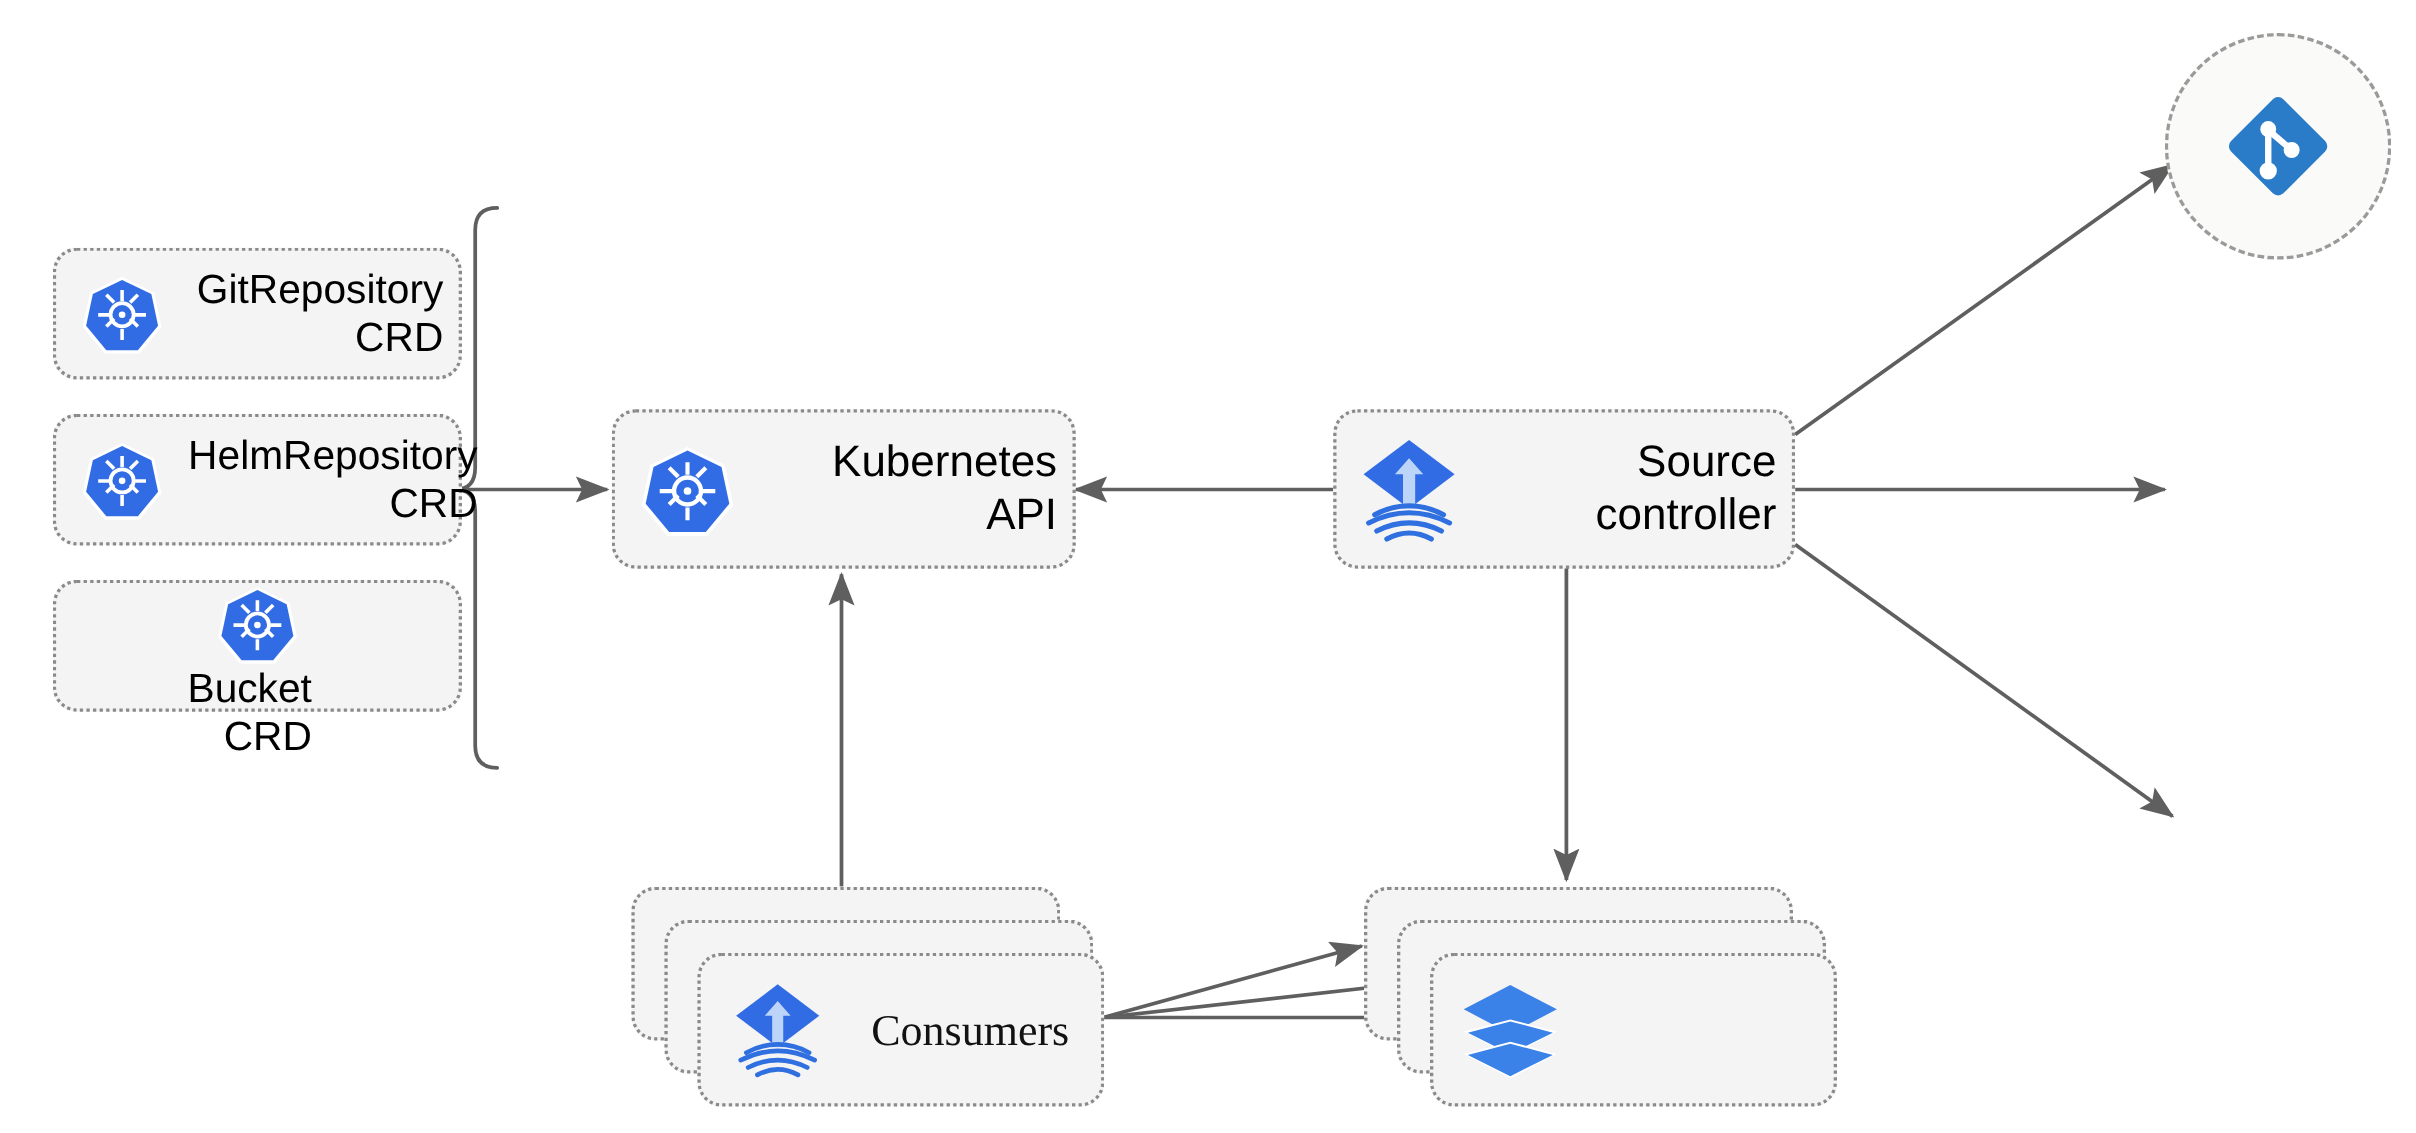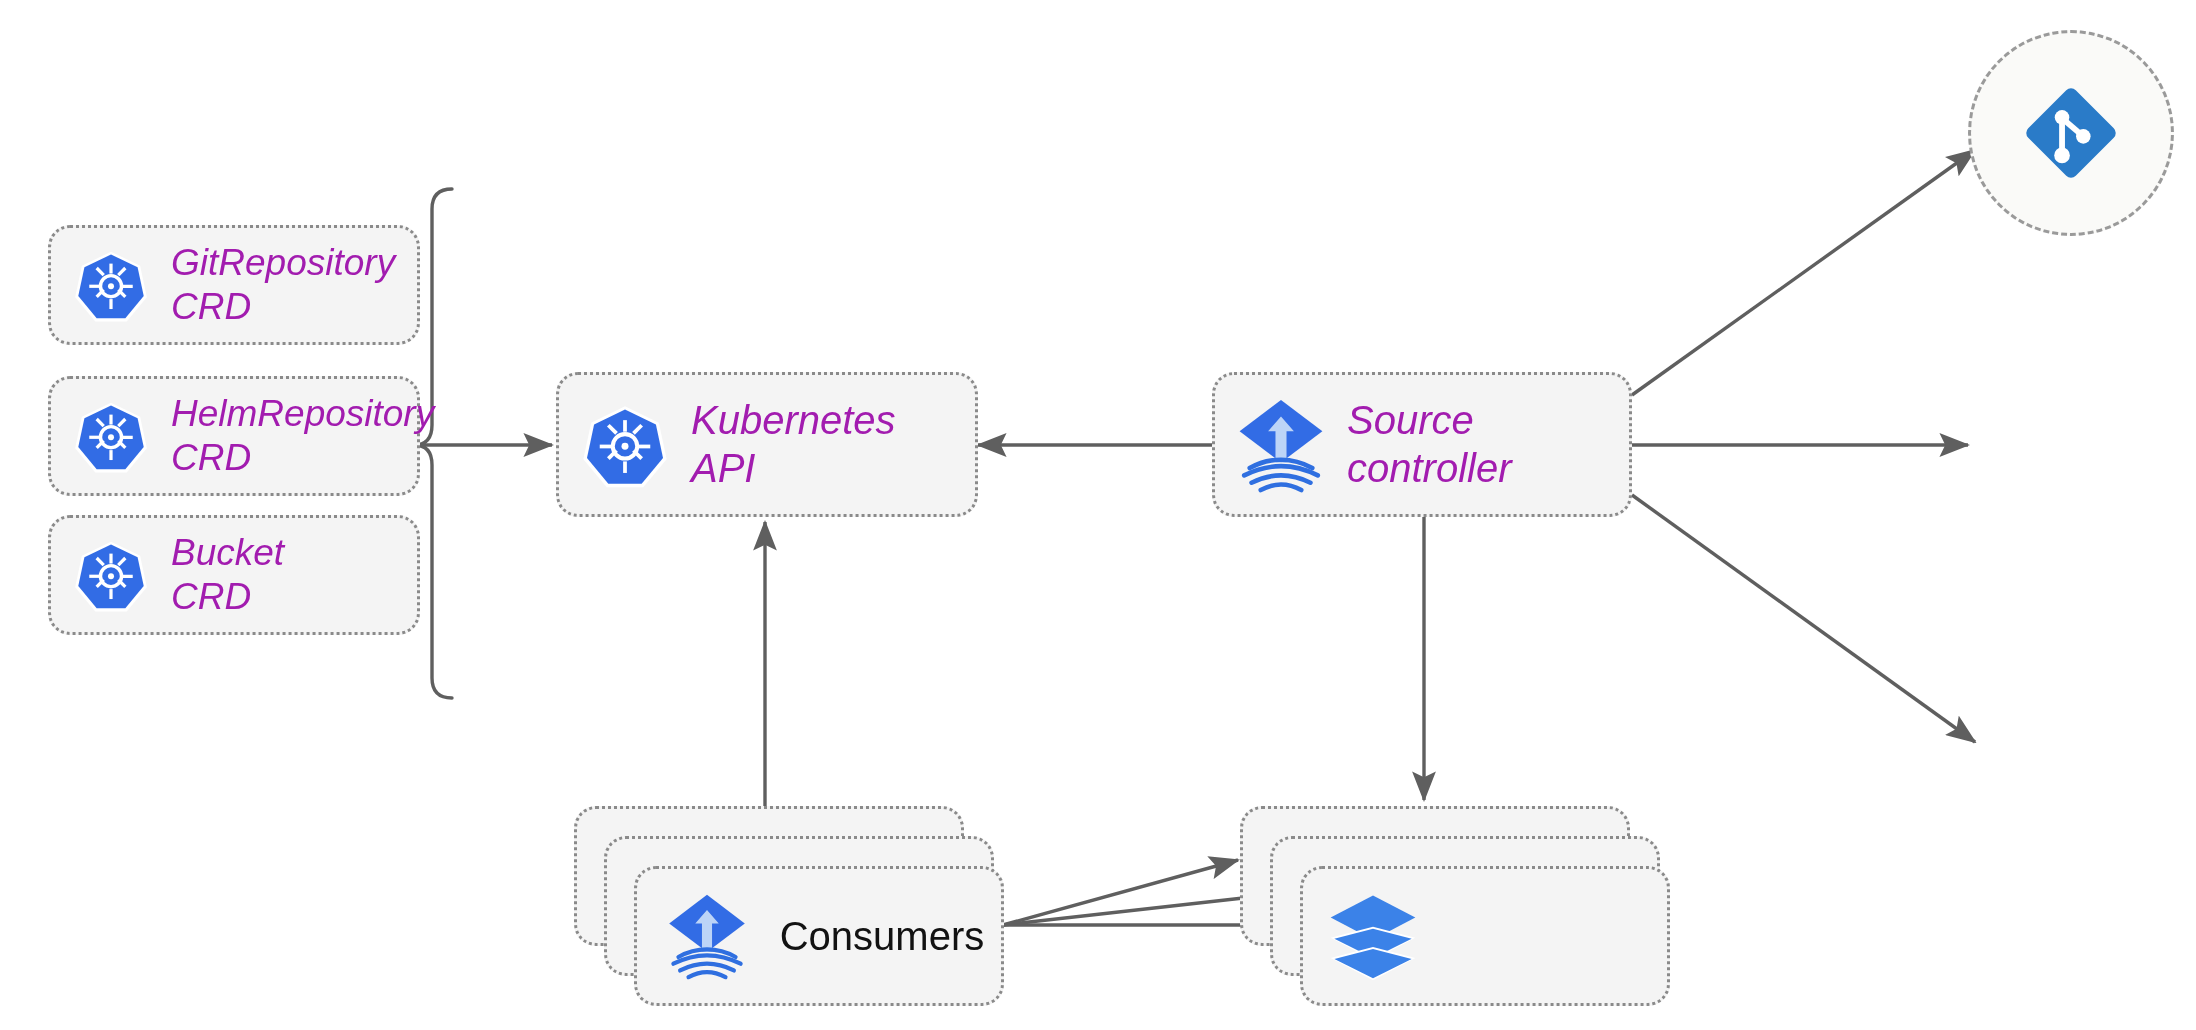--- a/index.html
+++ b/index.html
@@ -25,26 +25,25 @@
     background: #f4f4f4;
     border: 3px dotted #8a8a8a;
     border-radius: 22px;
     display: flex;
     align-items: center;
     justify-content: flex-start;
   }
   .node .label {
     font-size: 38px;
     line-height: 1.18;
-    color: #a21caf;
-    text-align: left;
+    color: #000000;
+    text-align: right;
     white-space: pre-line;
     flex: 1;
     padding-right: 14px;
-    font-style: italic;
   }
   .node .icon-slot {
     flex: 0 0 auto;
     display: flex;
     align-items: center;
     justify-content: center;
   }
   
   .crd-box { width: 372px; height: 120px; }
   .crd-box .icon-slot { width: 120px; }
@@ -67,20 +66,21 @@
     align-items: center;
     z-index: 3;
   }
   .stack-front .icon-slot { width: 140px; display:flex; align-items:center; justify-content:center; }
   .stack-front .label {
     flex: 1;
     text-align: center;
     font-size: 40px;
     color: #121212;
     padding-right: 14px;
+    font-family: Liberation Serif, serif;
   }
 
   
   .circle-node {
     position: absolute;
     box-sizing: border-box;
     border: 3px dashed #9a9a9a;
     border-radius: 50%;
     background: #fafaf8;
     display: flex;
@@ -171,21 +171,21 @@
           <path d="M43.4 16.3l2 2-6.1 6.1-2-2z"></path>
           <path d="M24.7 35.1l2 2-6.1 6.1-2-2z"></path>
           <path d="M32 22.4a10.6 10.6 0 1 0 0 21.2 10.6 10.6 0 0 0 0-21.2zm0 3a7.6 7.6 0 1 1 0 15.2 7.6 7.6 0 0 1 0-15.2z"></path>
         </g>
       </svg>
     </span>
     <span class="label">HelmRepository
 CRD</span>
   </div>
 
-  <div class="node crd-box" style="left:48px; top:515px;">
+  <div class="node crd-box" style="left:48px; top:527px;flex-direction:column;">
     <span class="icon-slot">
       <svg class="icon-svg" width="74" height="74" viewBox="0 0 64 64">
         <path d="M32 3.2 57.2 15.4 63 42.6 45.6 63.5H18.4L1 42.6 6.8 15.4Z" fill="#fff"></path>
         <path d="M32 5.6 55 16.7 60.3 41.6 44.4 60.8H19.6L3.7 41.6 9 16.7Z" fill="#326ce5"></path>
         <g fill="#fff">
           <circle cx="32" cy="33" r="2.6"></circle>
           <path d="M30.6 13.5h2.8v8.6h-2.8z"></path>
           <path d="M30.6 44.2h2.8v8.6h-2.8z"></path>
           <path d="M13.2 31.7h8.6v2.8h-8.6z"></path>
           <path d="M42.2 31.7h8.6v2.8h-8.6z"></path>

